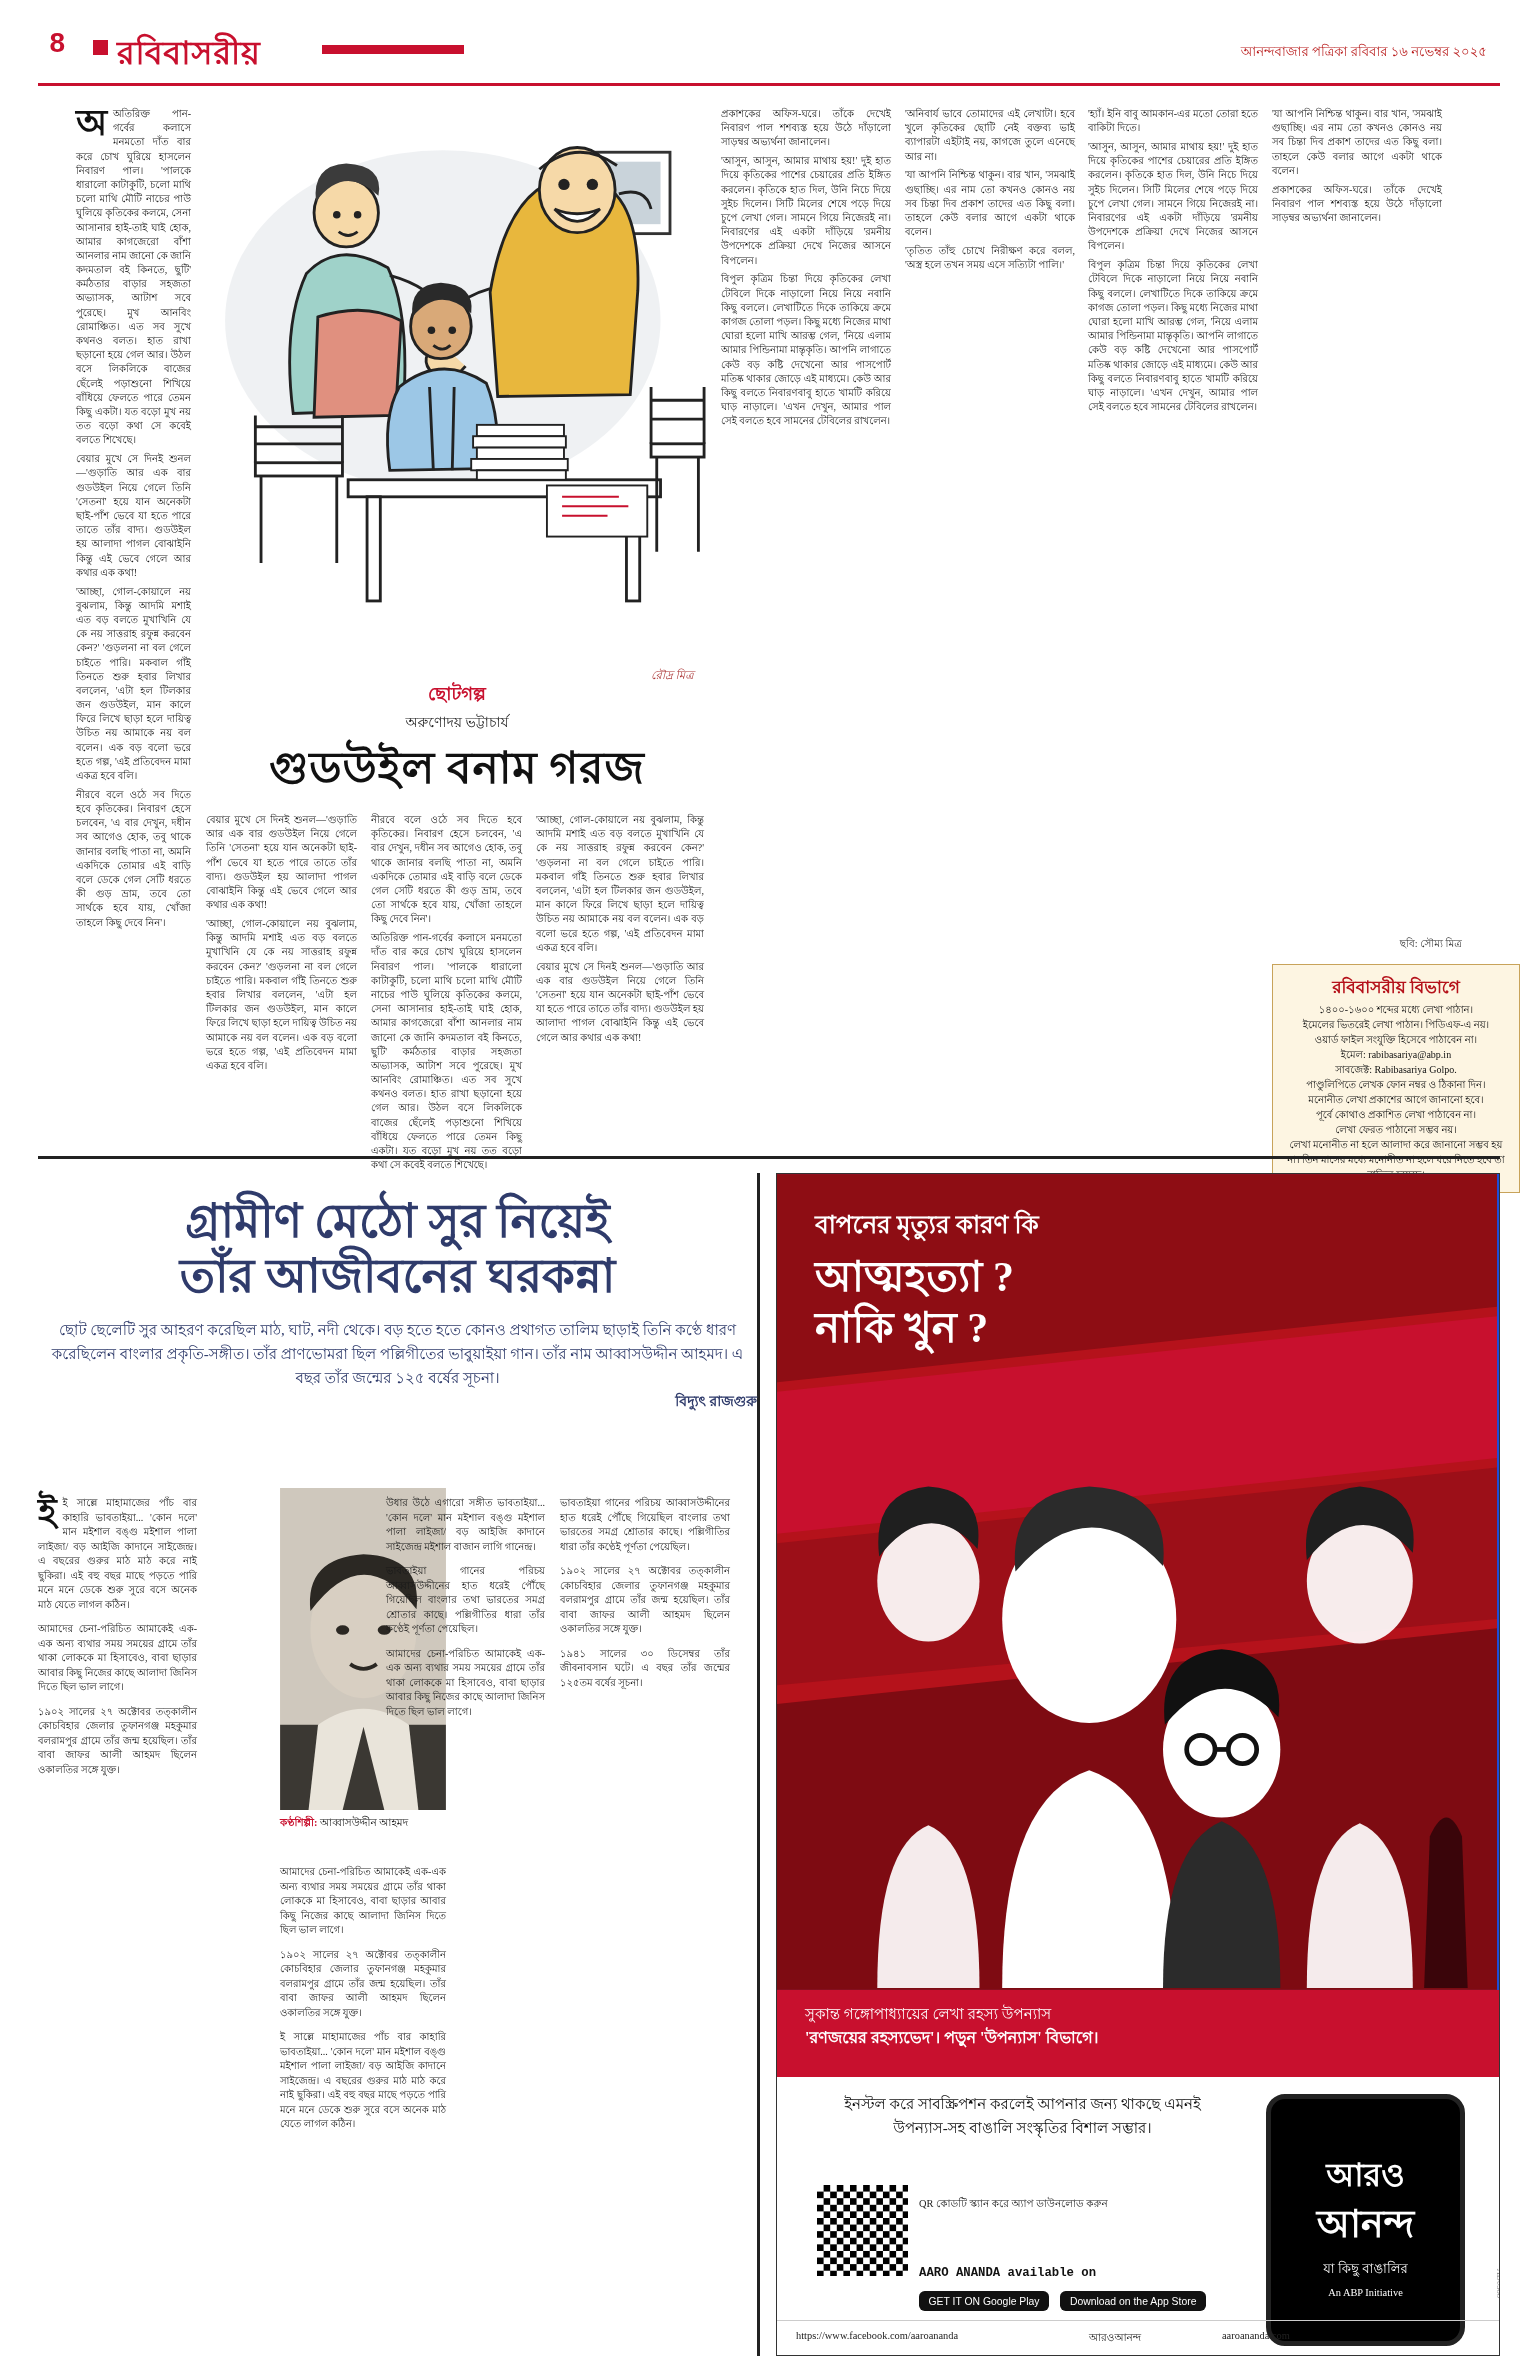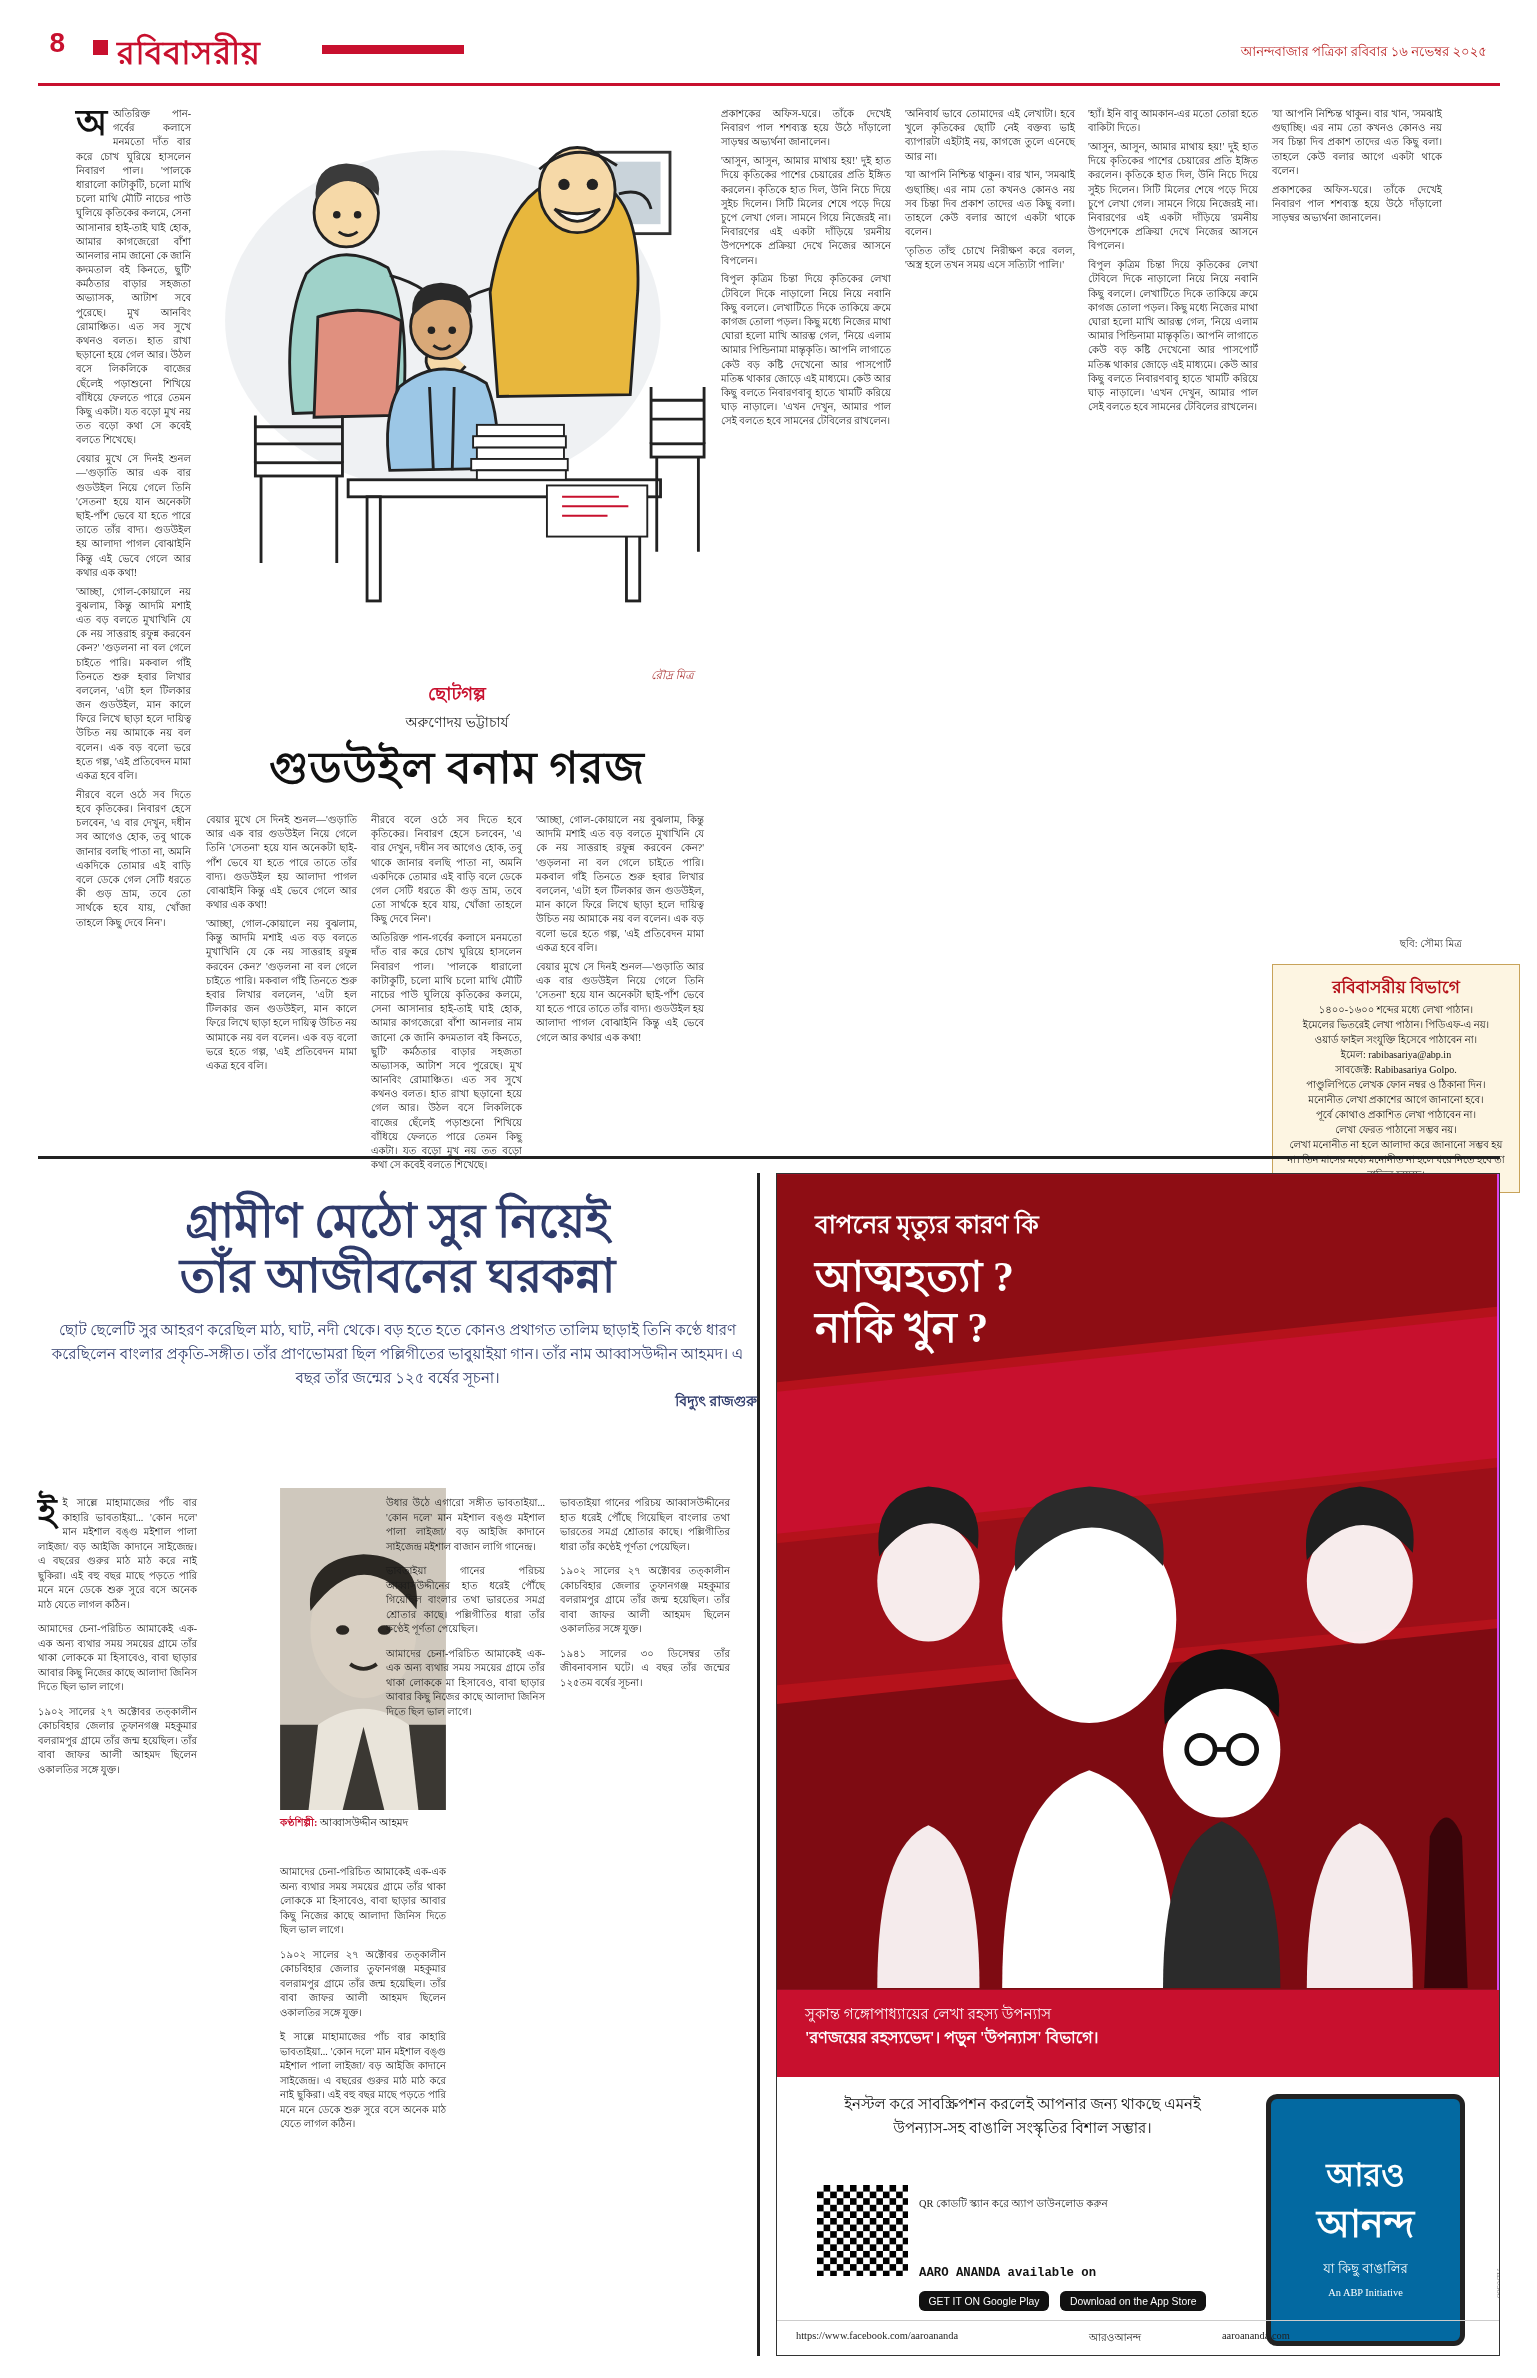--- a/index.html
+++ b/index.html
@@ -64,34 +64,34 @@
   #f4 { left:560px; top:1486px; width:170px; }
 
   .portrait { position:absolute; left:280px; top:1488px; width:166px; height:322px; background:#ddd6cc; overflow:hidden; }
   .portrait-cap { position:absolute; left:280px; top:1815px; width:166px; font-size:10.4px; }
   .portrait-cap b { color:#c8102e; }
 
   .vrule { position:absolute; top:1173px; width:2.8px; background:#222; height:1183px; }
 
   
   .ad { position:absolute; left:776px; top:1173px; width:724px; height:1183px; border:1.9px solid #333; box-sizing:border-box; background:#ffffff; overflow:hidden; }
-  .ad-art { position:absolute; left:0; top:0; width:100%; height:816px; background:#d946ef; overflow:hidden; }
+  .ad-art { position:absolute; left:0; top:0; width:100%; height:816px; background:#1d4ed8; overflow:hidden; }
   .ad-title1 { position:absolute; left:38px; top:32px; font-size:24.6px; color:#fff; font-weight:bold; }
   .ad-title2 { position:absolute; left:38px; top:70px; font-size:42px; color:#fff; font-weight:bold; }
   .ad-title3 { position:absolute; left:38px; top:121px; font-size:42px; color:#fff; font-weight:bold; }
   .ad-caption { position:absolute; left:0; top:816px; width:100%; height:102px; background:#c8102e; color:#fff; box-sizing:border-box; padding:13.2px 28px; font-size:15px; line-height:1.5; }
   .ad-caption b { font-size:16px; }
   .ad-foot { position:absolute; left:0; top:903px; width:100%; height:276px; background:#fff; }
   .ad-foot-text { position:absolute; left:42px; top:15px; width:407px; font-size:15px; line-height:1.6; text-align:center; color:#111; }
   .qr { position:absolute; left:38px; top:106px; width:91px; height:91px; background:
       repeating-conic-gradient(#000 0 25%, #fff 0 50%) 0 0/13.2px 13.2px; border:2.8px solid #fff; }
   .qr-note { position:absolute; left:142px; top:119px; width:189px; font-size:10.4px; line-height:1.5; color:#222; }
   .store-label { position:absolute; left:142px; top:189px; font-size:12.3px; font-weight:bold; color:#111; font-family:Liberation Mono, monospace;}
   .badge { display:inline-block; background:#111; color:#fff; border-radius:5.7px; padding:4.7px 9.5px; font-size:10.4px; font-family:"Liberation Sans", sans-serif; margin-right:7.6px; }
-  .phone { position:absolute; right:34px; top:17px; width:189px; height:242px; background:#0369a1; border:5.7px solid #222; border-radius:11px; color:#fff; text-align:center; }
+  .phone { position:absolute; right:34px; top:17px; width:189px; height:242px; background:#000000; border:5.7px solid #222; border-radius:19px; color:#fff; text-align:center; }
   .phone .p1 { margin-top:51px; font-size:32px; font-weight:bold; }
   .phone .p2 { font-size:38px; font-weight:bold; line-height:1.1;}
   .phone .p3 { margin-top:13.2px; font-size:13.2px; }
   .phone .p4 { margin-top:5.7px; font-size:10.4px; }
   .ad-bottombar { position:absolute; left:0; bottom:0; width:100%; height:32px; border-top:0.9px solid #ccc; font-size:10.4px; color:#222; }
   .ad-bottombar span { position:absolute; top:8.5px; }
   .fb { left:19px; }
   .wa { left:312px; }
   .ig { left:445px; }
   .sidecode { position:absolute; right:3.8px; bottom:57px; font-size:8.5px; color:#888; transform:rotate(90deg); transform-origin:right bottom; }

